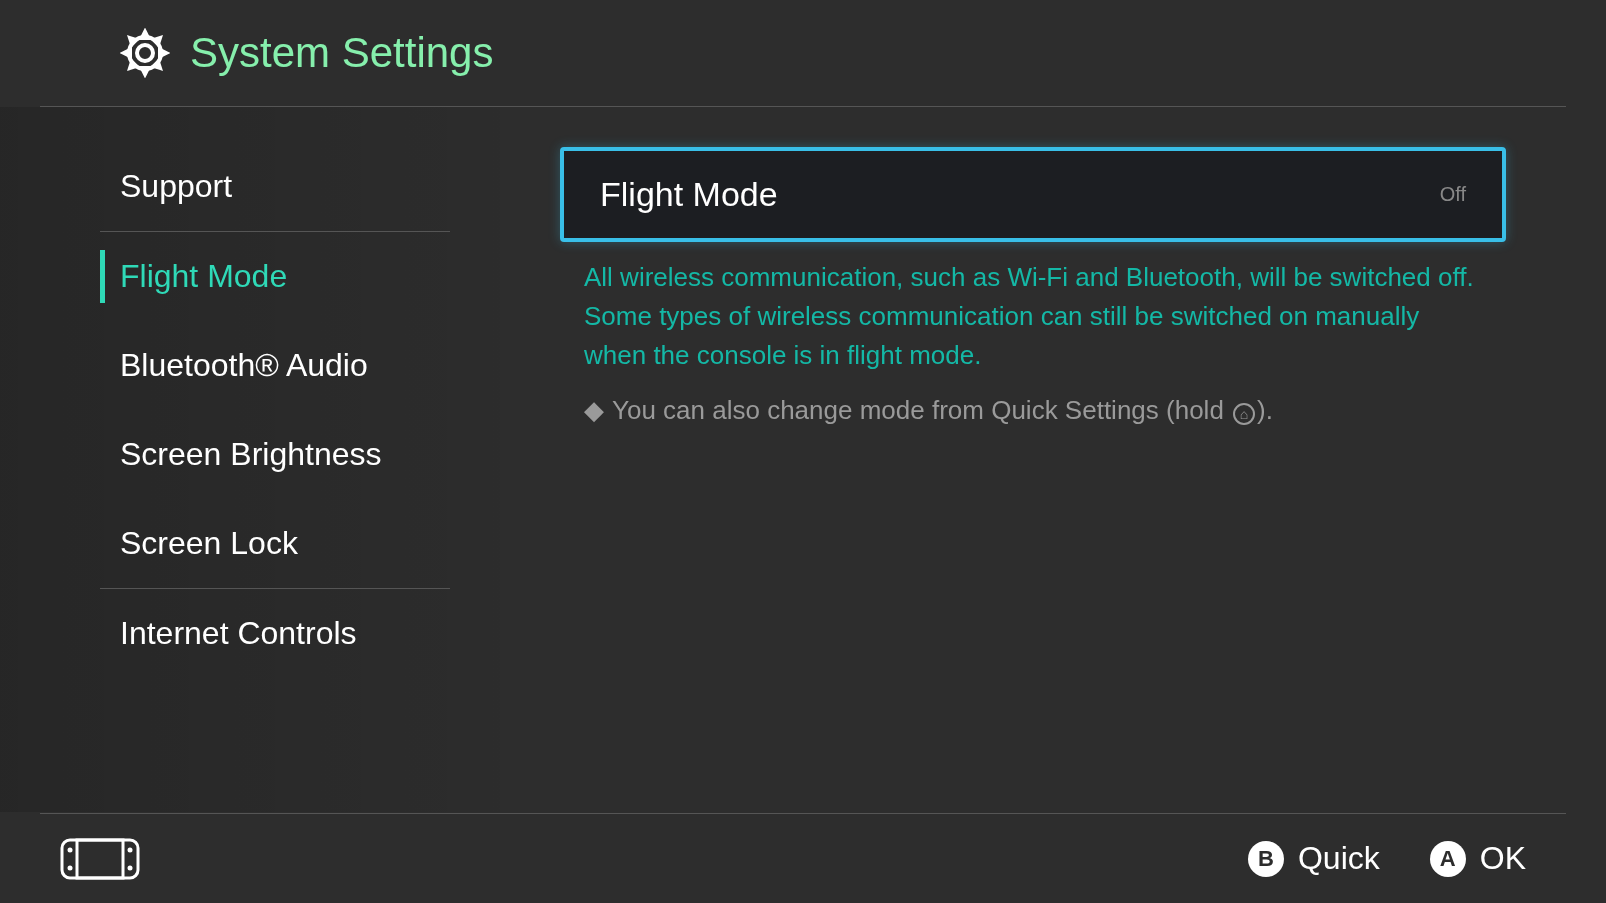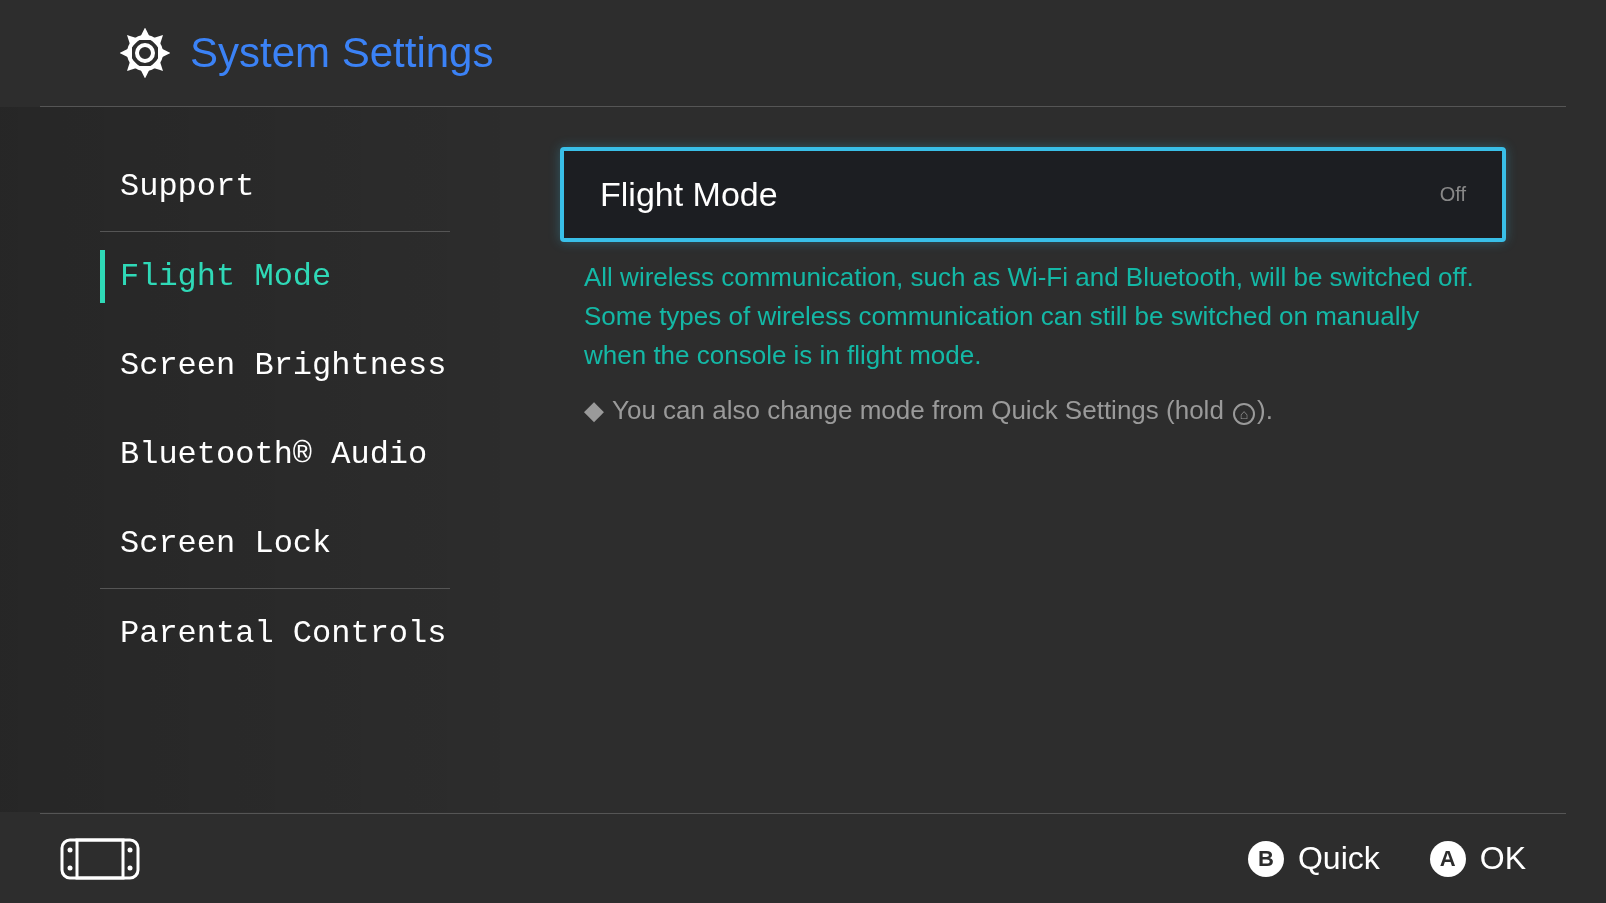--- a/index.html
+++ b/index.html
@@ -28,34 +28,33 @@
 
     .gear-icon {
       width: 50px;
       height: 50px;
       margin-right: 20px;
     }
 
     .page-title {
       font-size: 42px;
       font-weight: 400;
-      color: #3b82f6;
+      color: #86efac;
     }
 
     .content {
       display: flex;
       height: calc(100% - 108px - 90px);
     }
 
     .sidebar {
       width: 500px;
       background: linear-gradient(to right, rgba(0,0,0,0.15), rgba(0,0,0,0.02));
       padding-top: 35px;
       overflow-y: auto;
-      font-family: Liberation Mono, monospace;
     }
 
     .sidebar-group-divider {
       height: 1px;
       background: #555555;
       margin: 0 50px 0 100px;
     }
 
     .sidebar-item {
       position: relative;
@@ -209,31 +208,31 @@
 <div class="content">
   <nav class="sidebar">
     <div class="sidebar-item">
       <span>Support</span>
     </div>
     <div class="sidebar-group-divider"></div>
     <div class="sidebar-item active">
       <span>Flight Mode</span>
     </div>
     <div class="sidebar-item">
+      <span>Bluetooth® Audio</span>
+    </div>
+    <div class="sidebar-item">
       <span>Screen Brightness</span>
     </div>
     <div class="sidebar-item">
-      <span>Bluetooth® Audio</span>
-    </div>
-    <div class="sidebar-item">
       <span>Screen Lock</span>
     </div>
     <div class="sidebar-group-divider"></div>
     <div class="sidebar-item">
-      <span>Parental Controls</span>
+      <span>Internet Controls</span>
     </div>
   </nav>
 
   <main class="main-panel">
     <div class="setting-row">
       <span class="setting-label">Flight Mode</span>
       <span class="setting-value">Off</span>
     </div>
     <p class="description-text">All wireless communication, such as Wi-Fi and Bluetooth, will be switched off. Some types of wireless communication can still be switched on manually when the console is in flight mode.</p>
     <p class="hint-text">

